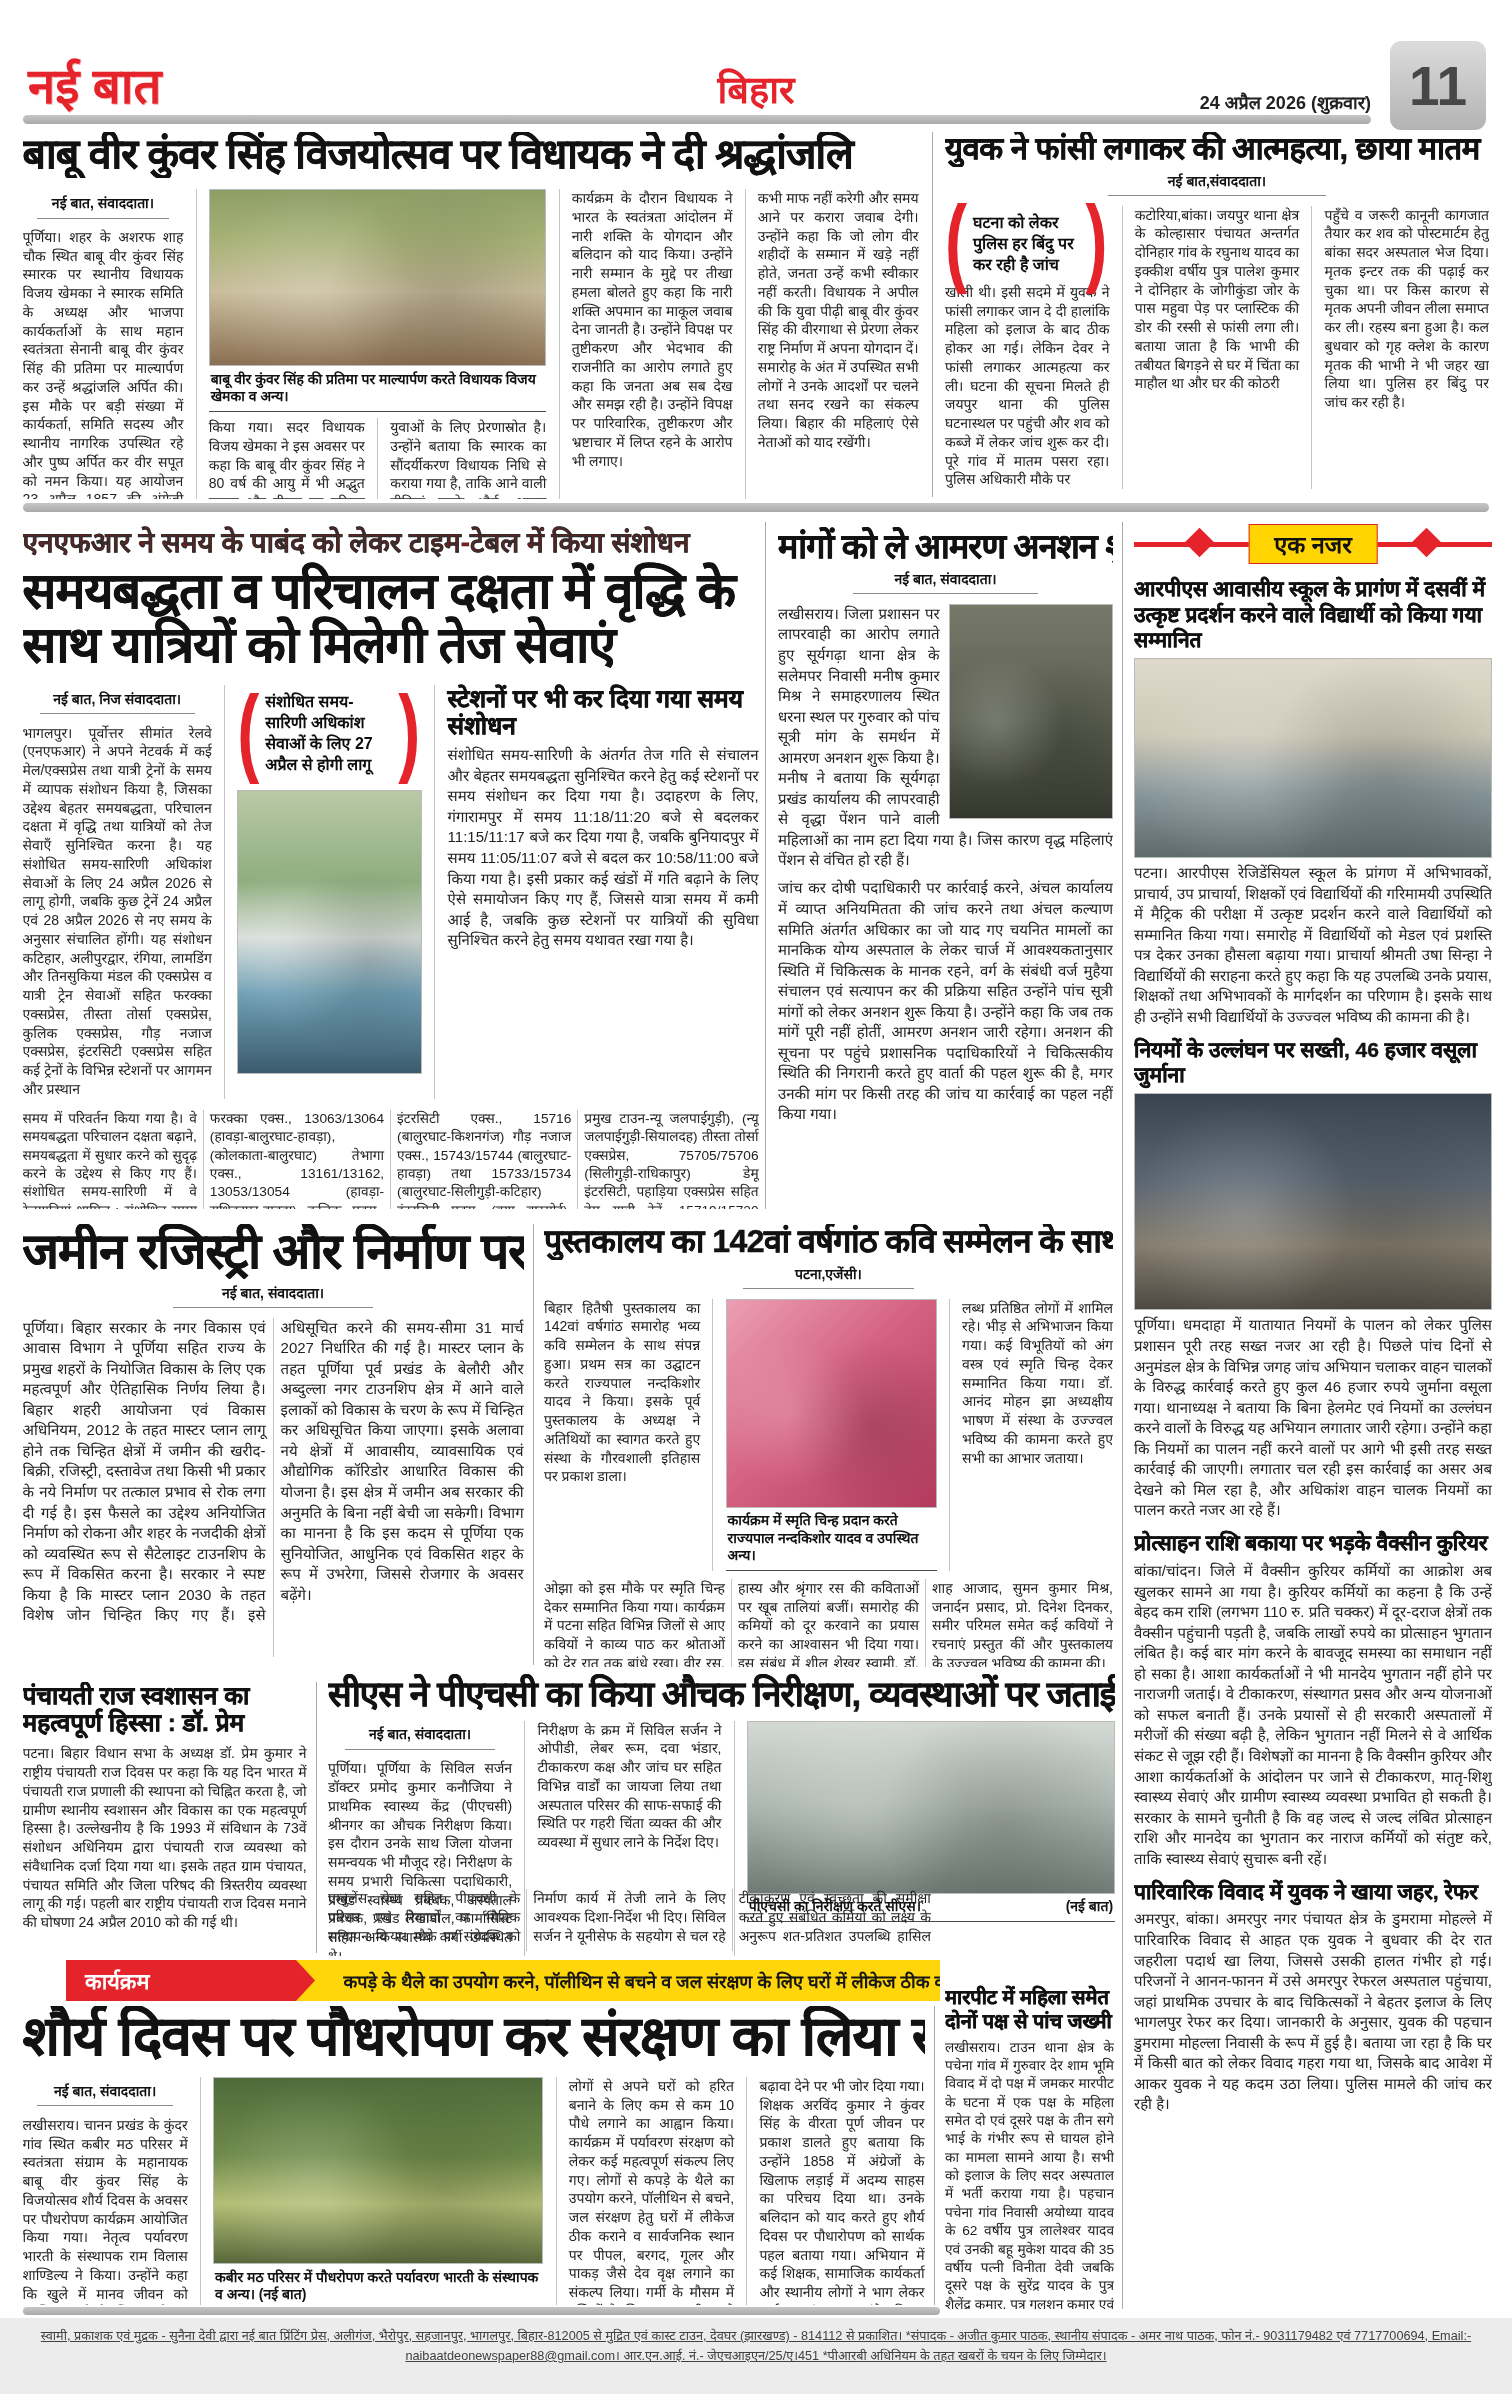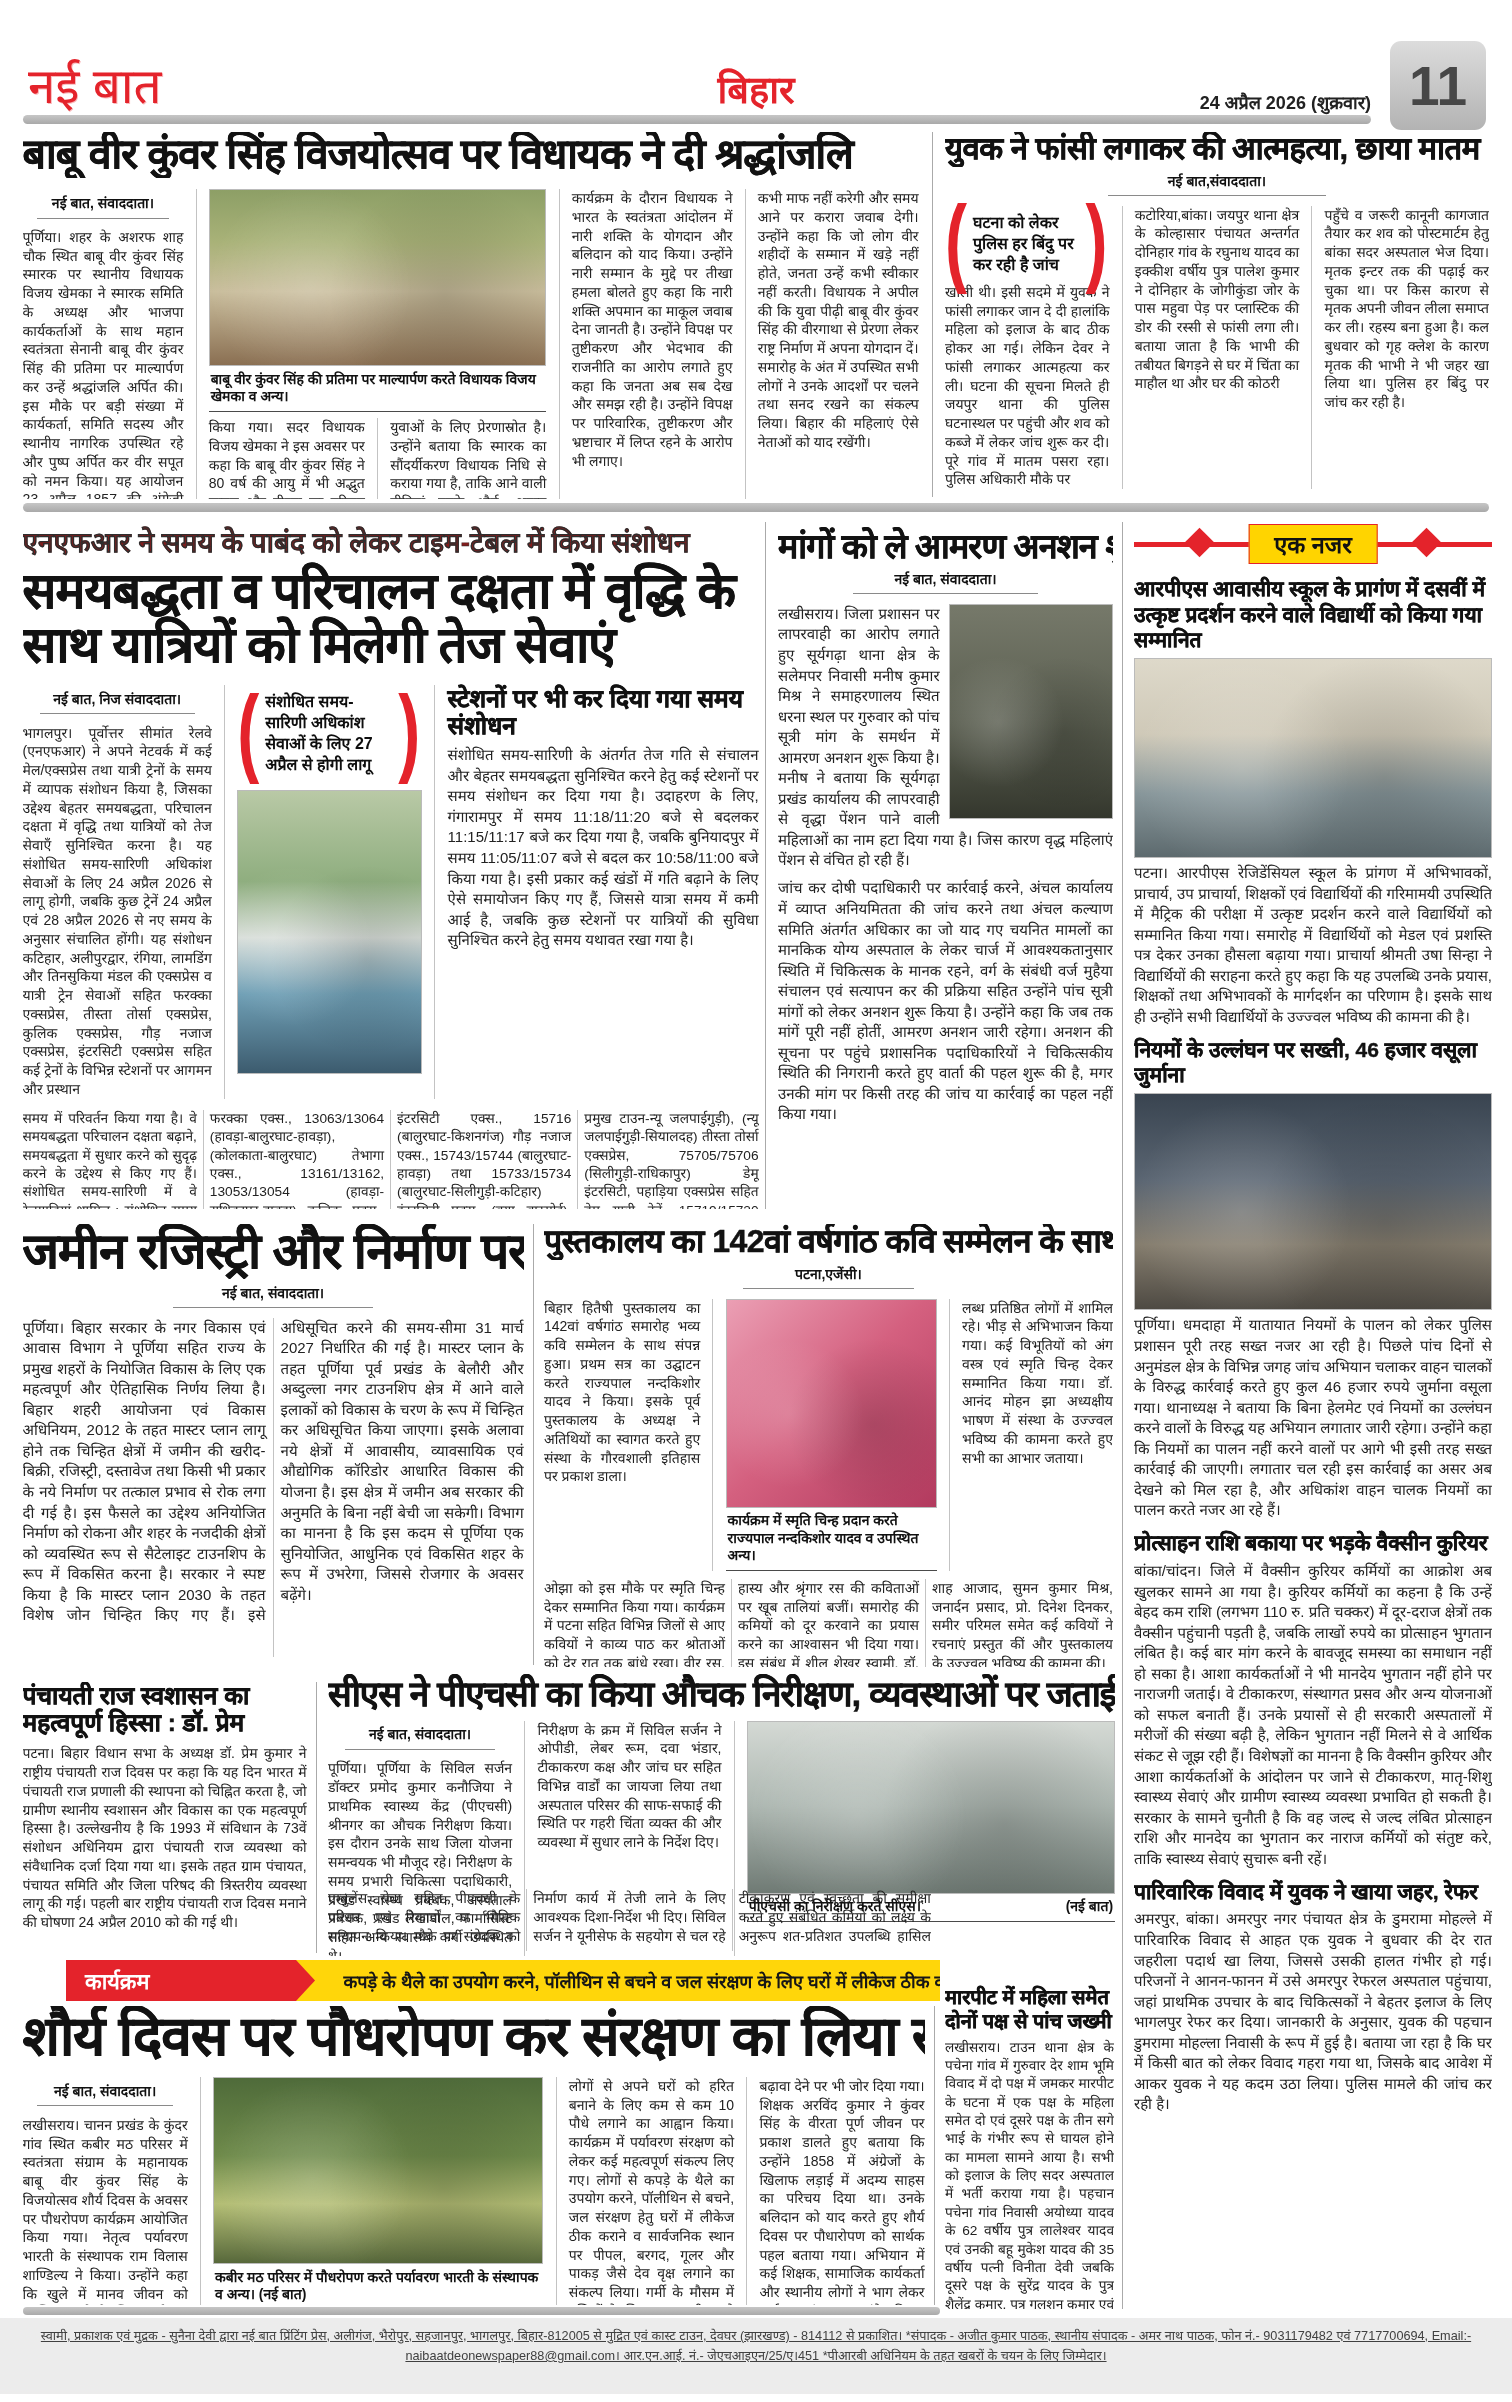--- a/index.html
+++ b/index.html
@@ -1,20 +1,20 @@
 <!DOCTYPE html>
 <html style="font-size:15px"><head>
 <meta charset="utf-8">
 <style>
   html,body{margin:0;padding:0;background:#fff;}
   .page{position:relative;width:1512px;height:2402px;background:#fff;overflow:hidden;
         font-family:"Liberation Sans","DejaVu Sans",sans-serif;color:#1c1c1c;}
   .abs{position:absolute;}
   
-  .masthead{font-size:49px;font-weight:normal;color:#e4232b;letter-spacing:0;text-shadow:0.9px 0.9px 0 #f9b9bb;}
+  .masthead{font-size:49px;font-weight:bold;color:#e4232b;letter-spacing:0;text-shadow:0.9px 0.9px 0 #f9b9bb;}
   .section-title{font-size:38px;font-weight:bold;color:#e4232b;text-align:center;}
   .edition-date{font-size:18px;font-weight:bold;color:#222;}
   .pagebox{background:linear-gradient(180deg,#dcdcdc,#b3b3b3);border-radius:11.3px;display:flex;align-items:center;justify-content:center;}
   .pagebox span{font-size:55px;font-weight:bold;color:#474747;}
   .graybar{background:linear-gradient(180deg,#c6c6c6,#a9a9a9);border-radius:5.6px;height:9.4px;}
   
   .hl{font-weight:bold;color:#121212;-webkit-text-stroke:0.5px #121212;line-height:1.12;}
   .nowrap{white-space:nowrap;overflow:hidden;}
   .center{text-align:left;}
   .strap{font-weight:bold;color:#7f1d1d;-webkit-text-stroke:0.4px #2e2e2e;}

